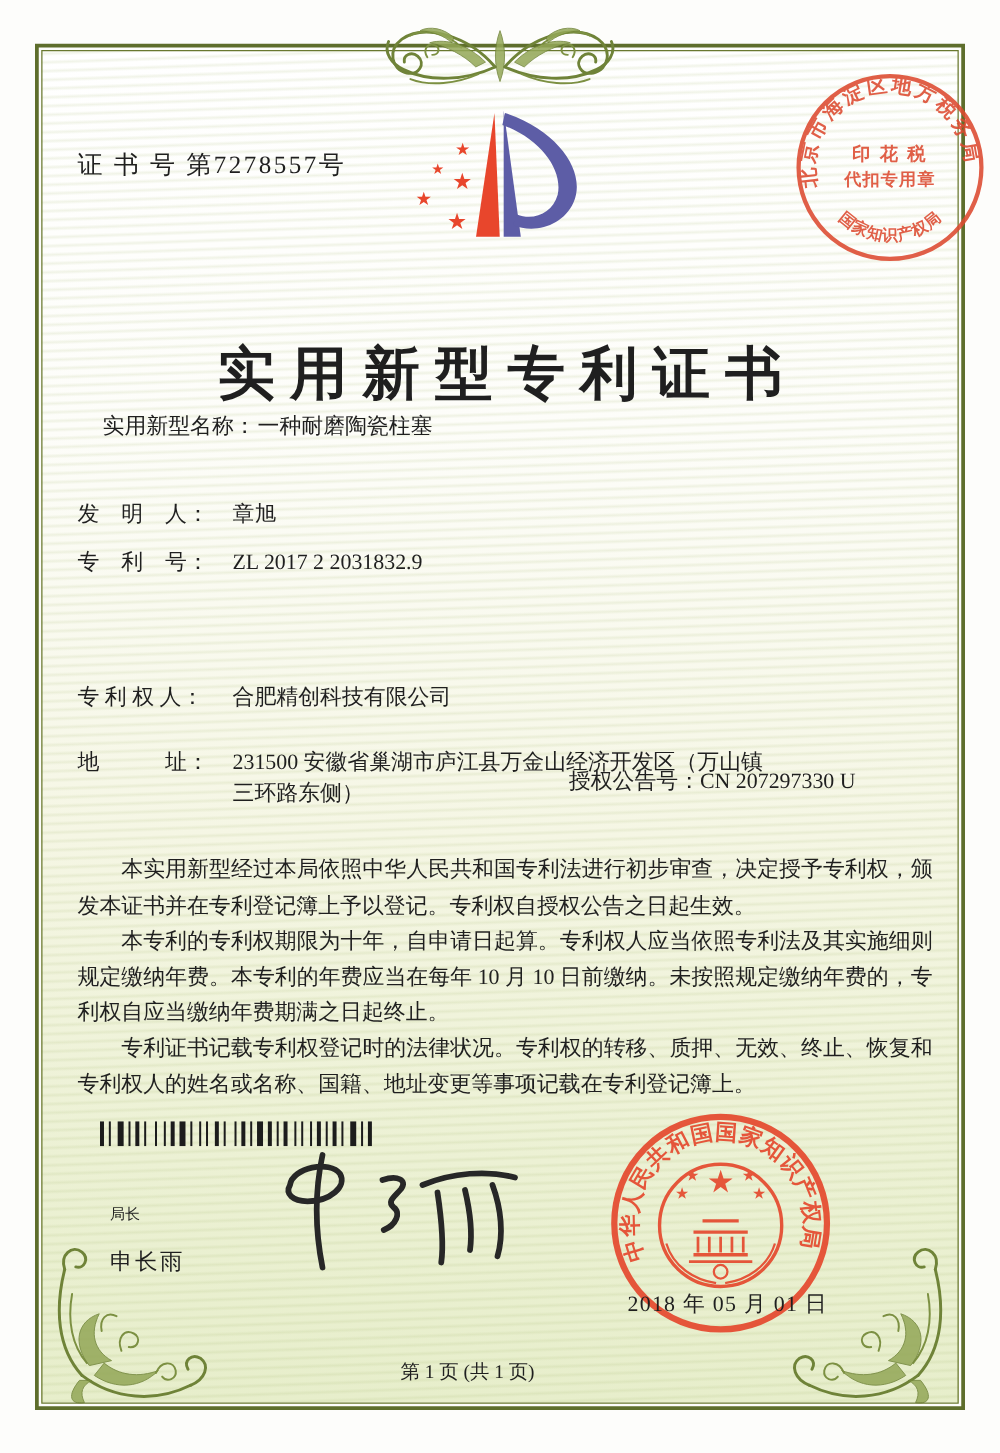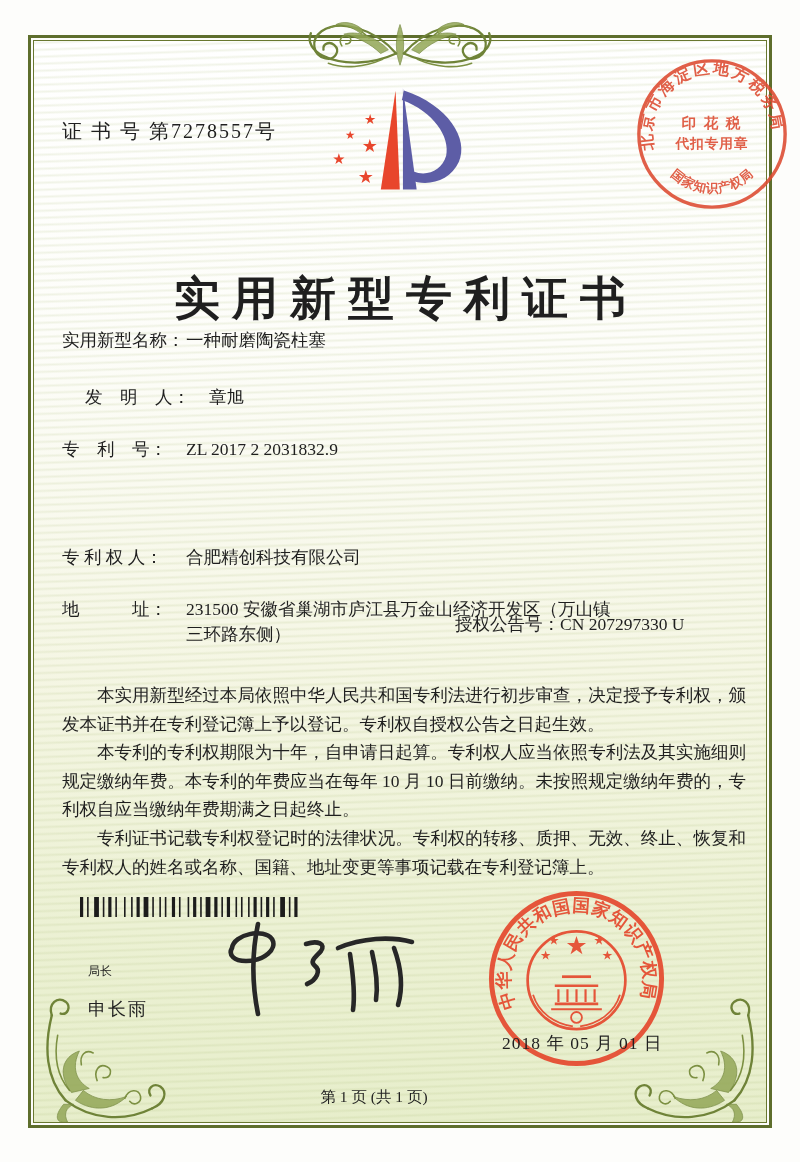--- a/index.html
+++ b/index.html
@@ -56,21 +56,21 @@
     position:absolute;left:0;right:0;top:224px;text-align:center;
     font-size:46px;font-weight:bold;letter-spacing:12px;z-index:4;
     text-indent:12px;
     margin-top:44px;
   }
 
   
   .field-row{position:absolute;left:62px;font-size:17.5px;z-index:4;white-space:nowrap;}
   .field-row .lbl{display:inline-block;width:124px;}
   .field-row .val{white-space:pre-line;display:inline-block;vertical-align:top;line-height:25px;}
-  .row0{top:328px;} .row1{top:385px;margin-left:23px;} .row2{top:437px;}
+  .row0{top:328px;margin-left:20px;} .row1{top:399px;} .row2{top:437px;}
   .row3{top:491px;} .row4{top:545px;} .row5{top:597px;}
   .row-grant{top:652px;}
   .grant-no{position:absolute;left:455px;top:612px;font-size:17.5px;z-index:4;white-space:nowrap;}
 
   
   .body-text{
     position:absolute;left:62px;top:681px;width:684px;z-index:4;
     font-size:17.5px;line-height:28.6px;text-align:justify;
   }
   .body-text p{margin:0;text-indent:2em;}

